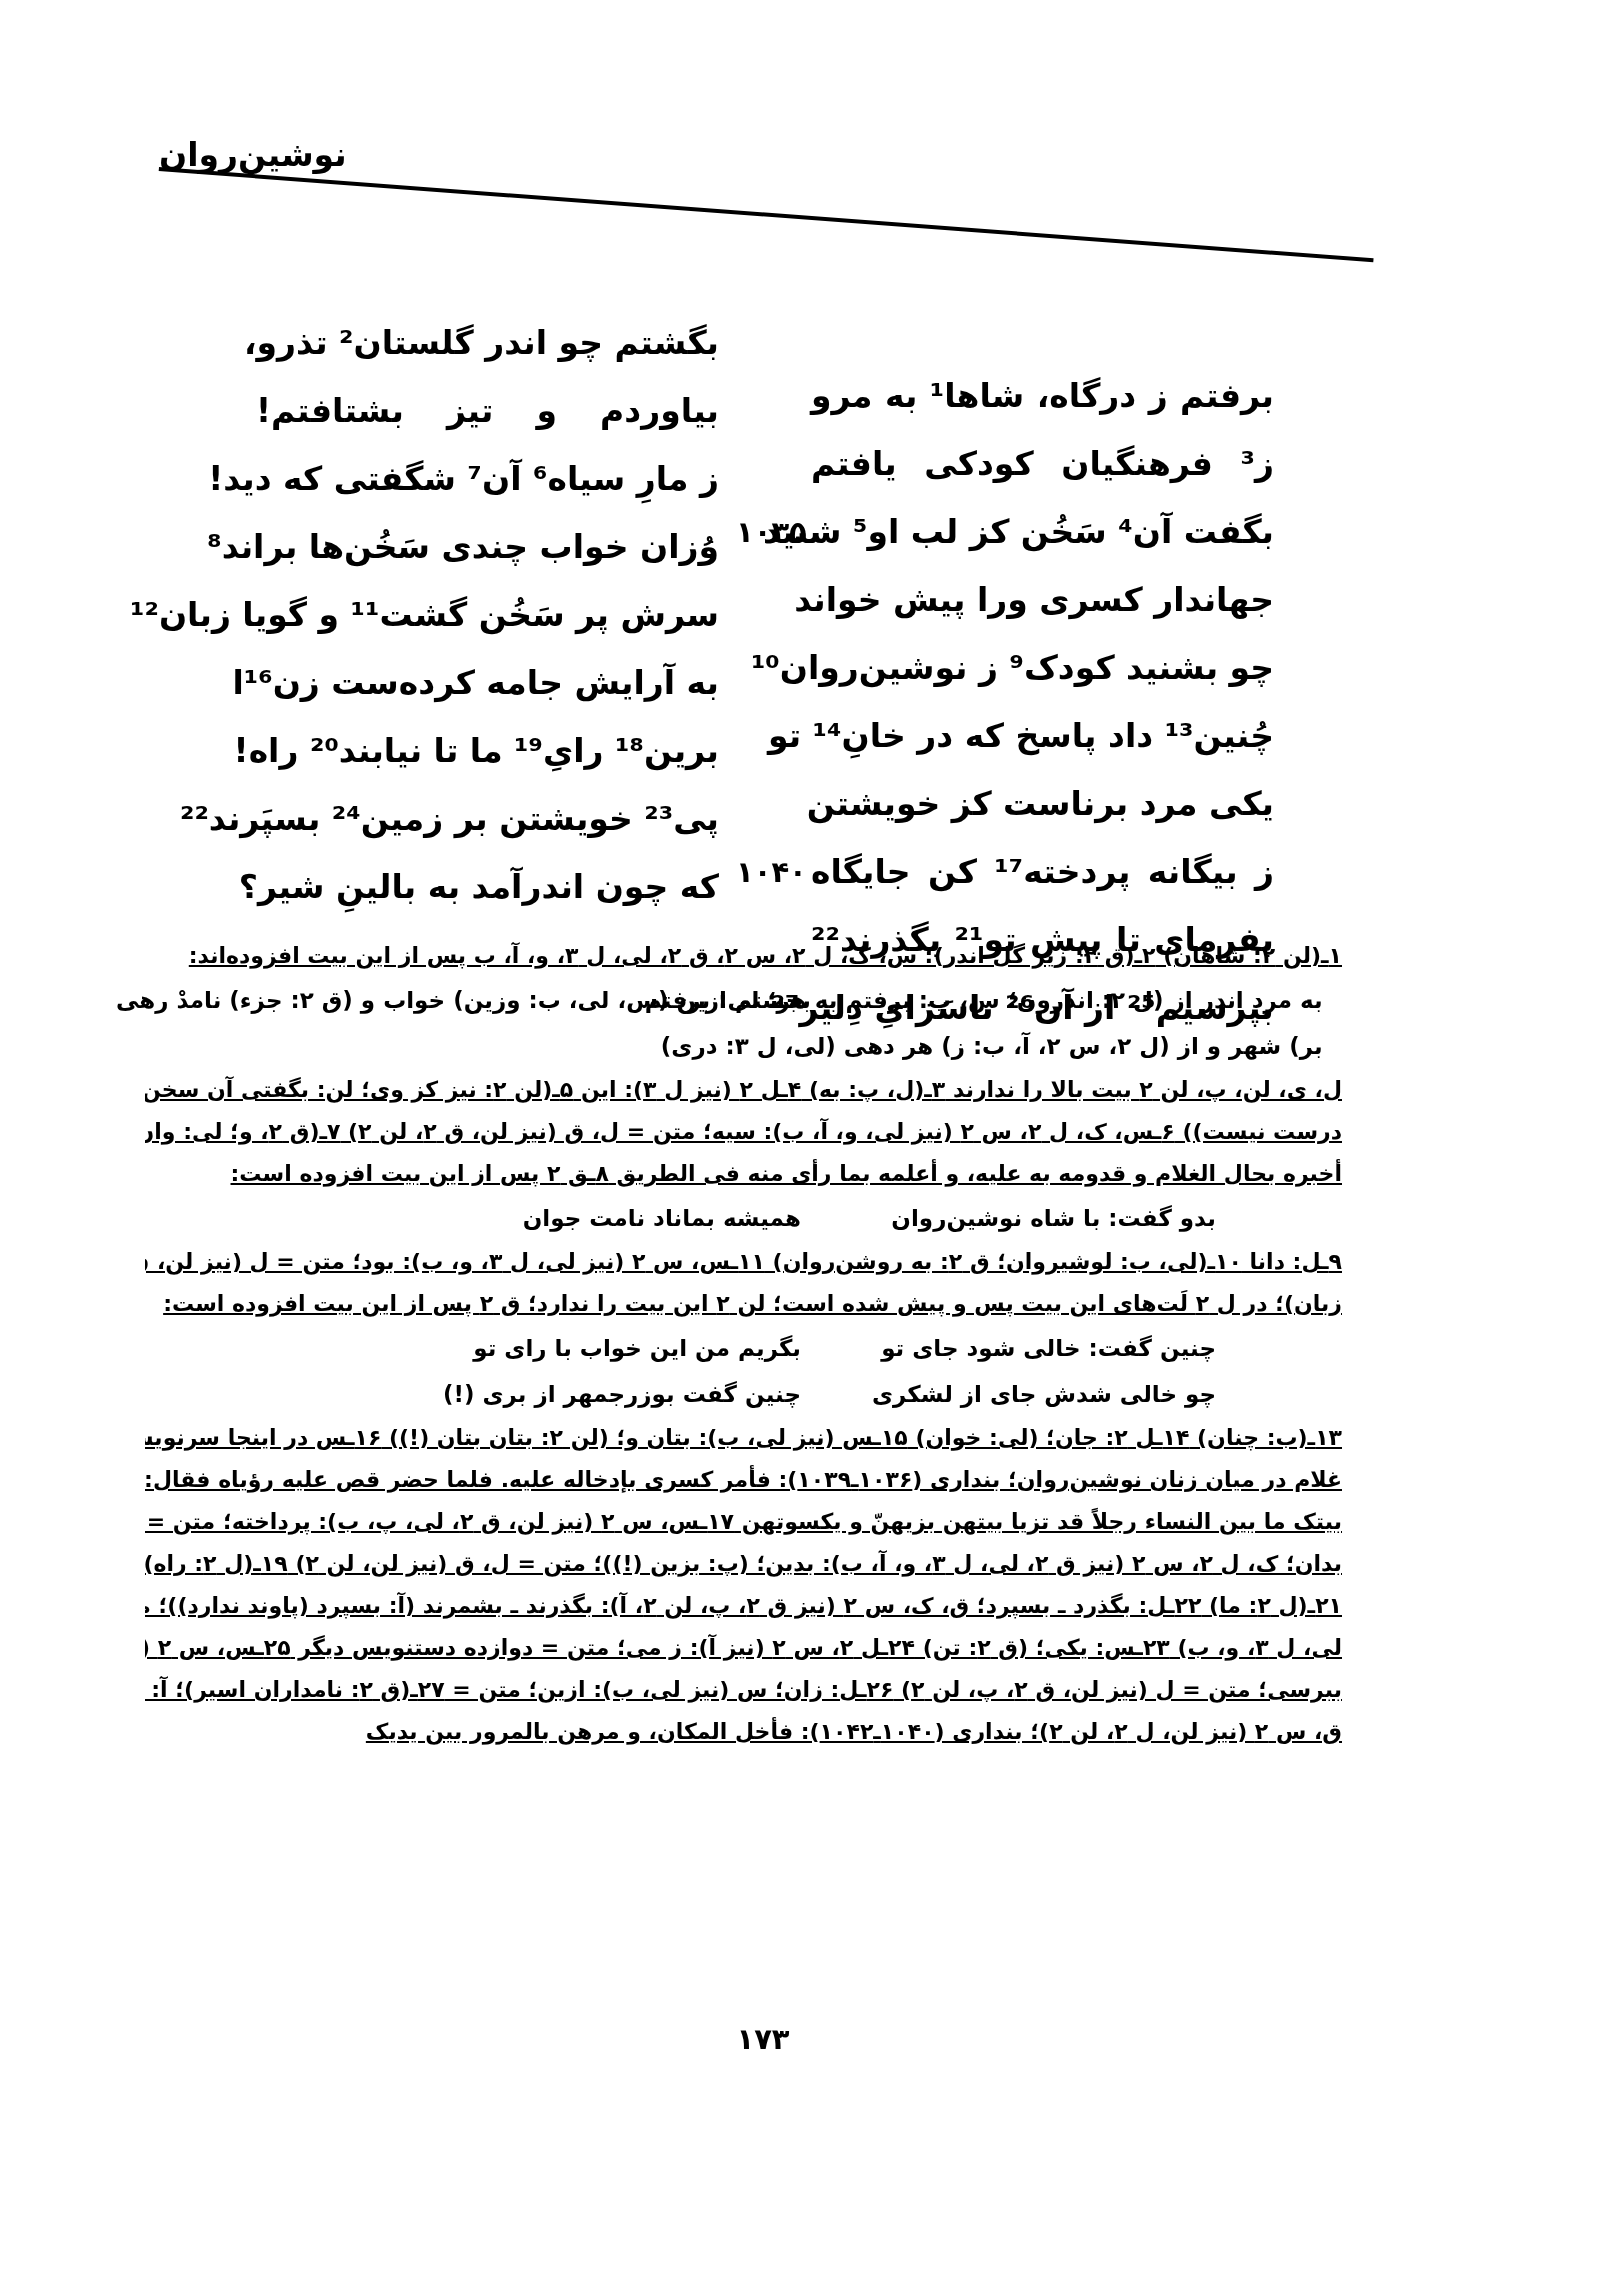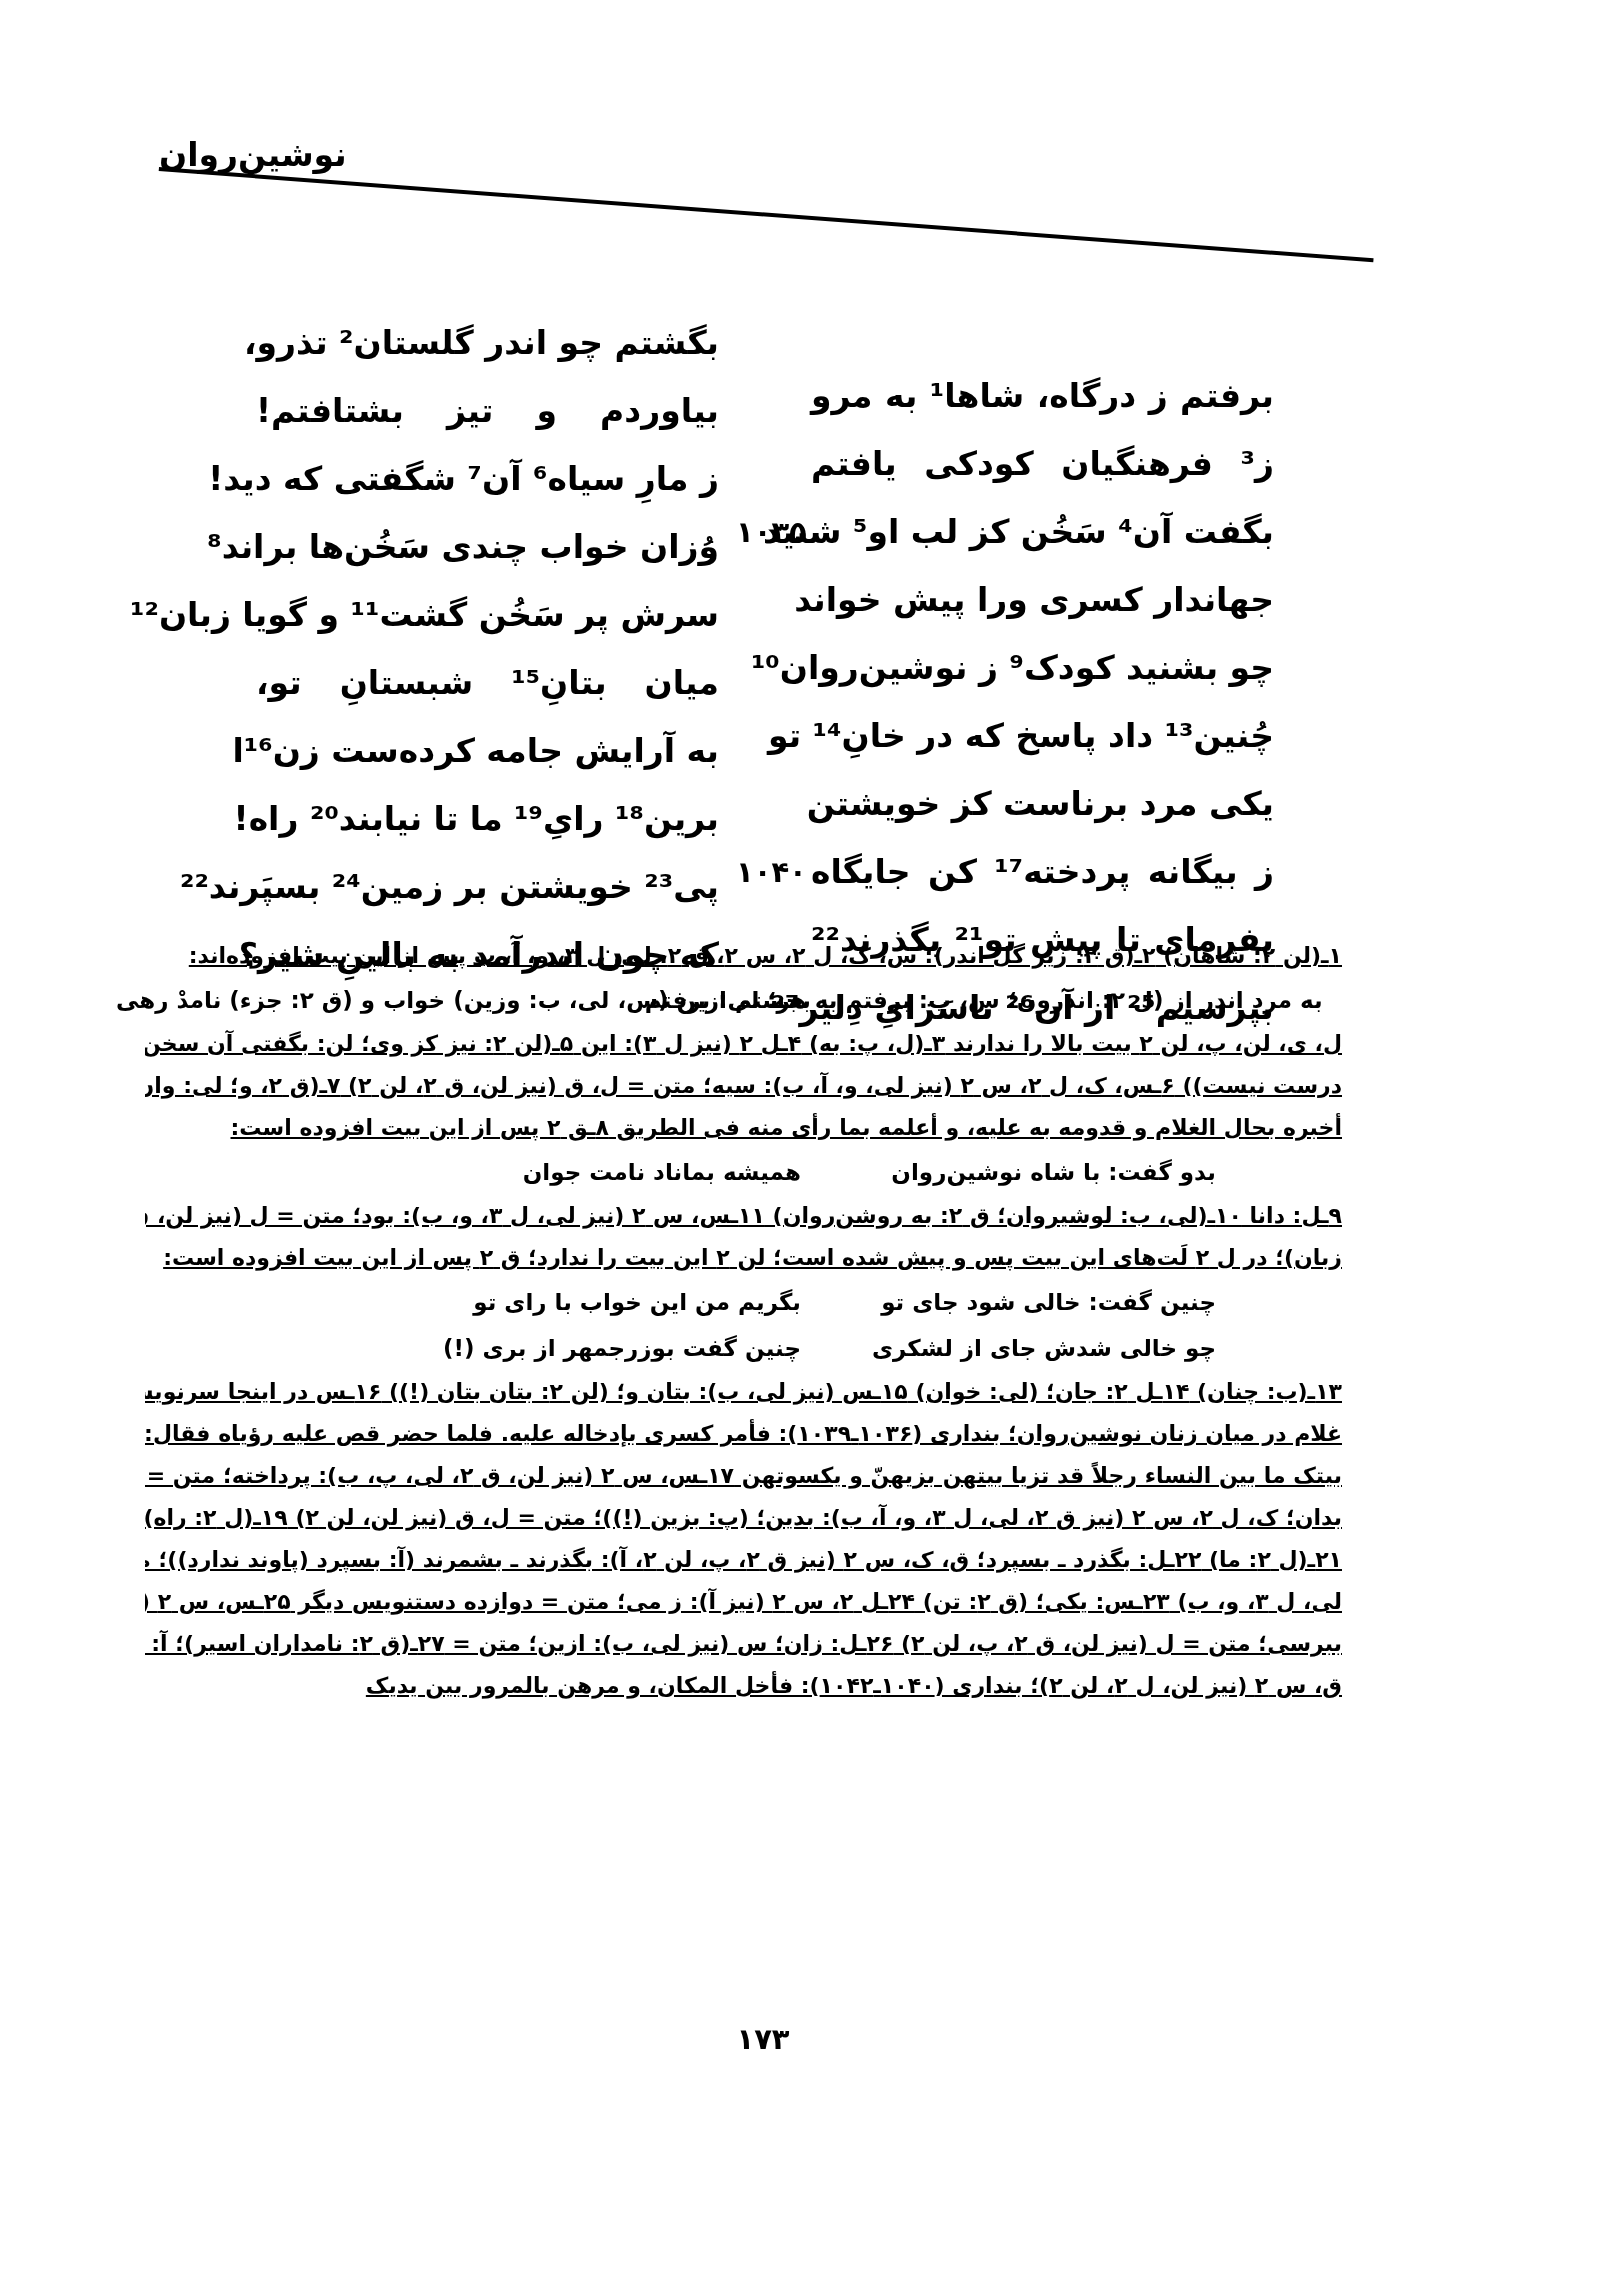--- a/index.html
+++ b/index.html
@@ -108,41 +108,42 @@
     <div class="verse-line">
       <span class="txt">ز مارِ سیاه⁶ آن⁷ شگفتی که دید!</span>
     </div>
     <div class="verse-line">
       <span class="txt">وُزان خواب چندی سَخُن‌ها براند⁸</span>
     </div>
     <div class="verse-line">
       <span class="txt">سرش پر سَخُن گشت¹¹ و گویا زبان¹²</span>
     </div>
     <div class="verse-line">
-      <span class="txt">میان بتانِ¹⁵ شبستانِ تو،</span>
-    </div>
-    <div class="verse-line">
       <span class="txt">به آرایش جامه کرده‌ست زن¹⁶ا</span>
     </div>
     <div class="verse-line">
       <span class="txt">برین¹⁸ رایِ¹⁹ ما تا نیابند²⁰ راه!</span>
     </div>
     <div class="verse-line">
       <span class="txt">پی²³ خویشتن بر زمین²⁴ بسپَرند²²</span>
     </div>
     <div class="verse-line">
       <span class="txt">که چون اندرآمد به بالینِ شیر؟</span>
     </div>
   </div>
 
 <div class="footnotes" id="footnotes">
     <div class="fn-line short">۱ـ(لن ۲: شاهان)  ۲ـ(ق ۲: زیر گل اندر)؛ س، ک، ل ۲، س ۲، ق ۲، لی، ل ۳، و، آ، ب پس از این بیت افزوده‌اند:</div>
     <div class="fn-verse">
       <span class="h1" style="right: 19.3px; text-align: center;">به مرد اندر از (ل ۲: اندرون؛ س، ب: برفتم به هر؛ لی: برفتم</span>
       <span class="h2" style="right: 531px; left: 0px;">بجستم ازین (س، لی، ب: وزین) خواب و (ق ۲: جزء) نامدْ رهی</span>
+    </div>
+    <div class="fn-verse">
+      <span class="h1" style="right: 19.3px;">بر) شهر و از (ل ۲، س ۲، آ، ب: ز) هر دهی (لی، ل ۳: دری)</span>
+      <span class="h2" style="right: 541px; left: 0px;"></span>
     </div>
     <div class="fn-line">ل، ی، لن، پ، لن ۲ بیت بالا را ندارند  ۳ـ(ل، پ: به)  ۴ـل ۲ (نیز ل ۳): این  ۵ـ(لن ۲: نیز کز وی؛ لن: بگفتی آن سخن نیز کز وی (وزن</div>
     <div class="fn-line">درست نیست))  ۶ـس، ک، ل ۲، س ۲ (نیز لی، و، آ، ب): سیه؛ متن = ل، ق (نیز لن، ق ۲، لن ۲)  ۷ـ(ق ۲، و؛ لی: وان)؛ بنداری (۱۰۳۲ـ۱۰۳۵): و</div>
     <div class="fn-line short">أخبره بحال الغلام و قدومه به علیه، و أعلمه بما رأی منه فی الطریق  ۸ـق ۲ پس از این بیت افزوده است:</div>
     <div class="fn-verse">
       <span class="h1" style="right: 126px;">بدو گفت: با شاه نوشین‌روان</span>
       <span class="h2" style="right: 541px;">همیشه بماناد نامت جوان</span>
     </div>
     <div class="fn-line">۹ـل: دانا  ۱۰ـ(لی، ب: لوشیروان؛ ق ۲: به روشن‌روان)  ۱۱ـس، س ۲ (نیز لی، ل ۳، و، ب): بود؛ متن = ل (نیز لن، ق ۲، پ)  ۱۲ـق: جوان؛ (لی:</div>
     <div class="fn-line short">زبان)؛ در ل ۲ لَت‌های این بیت پس و پیش شده است؛ لن ۲ این بیت را ندارد؛ ق ۲ پس از این بیت افزوده است:</div>

